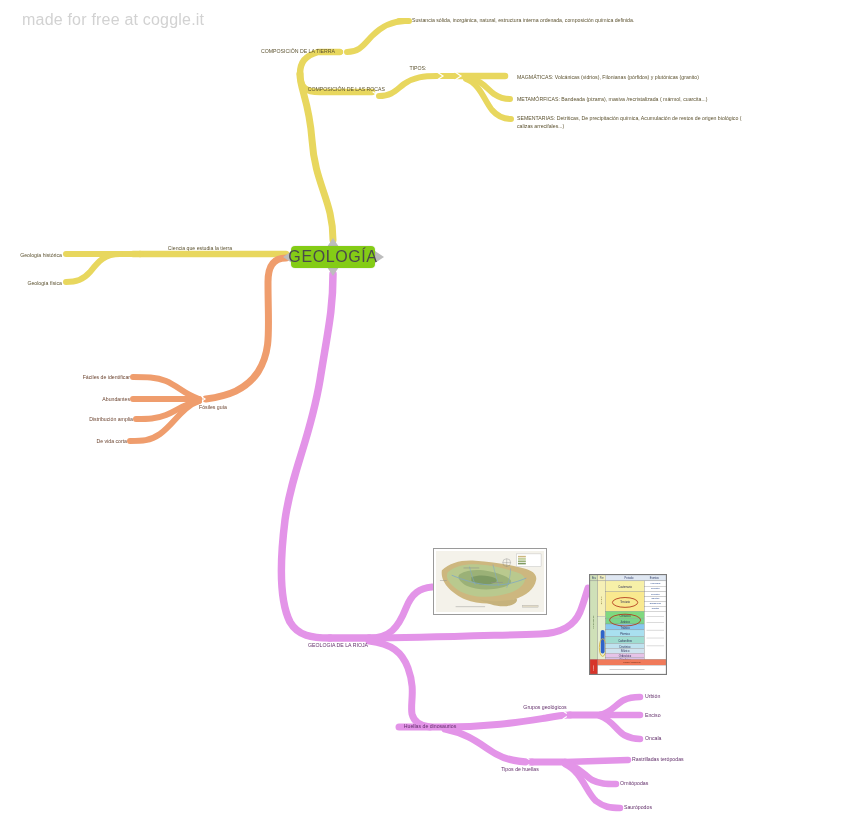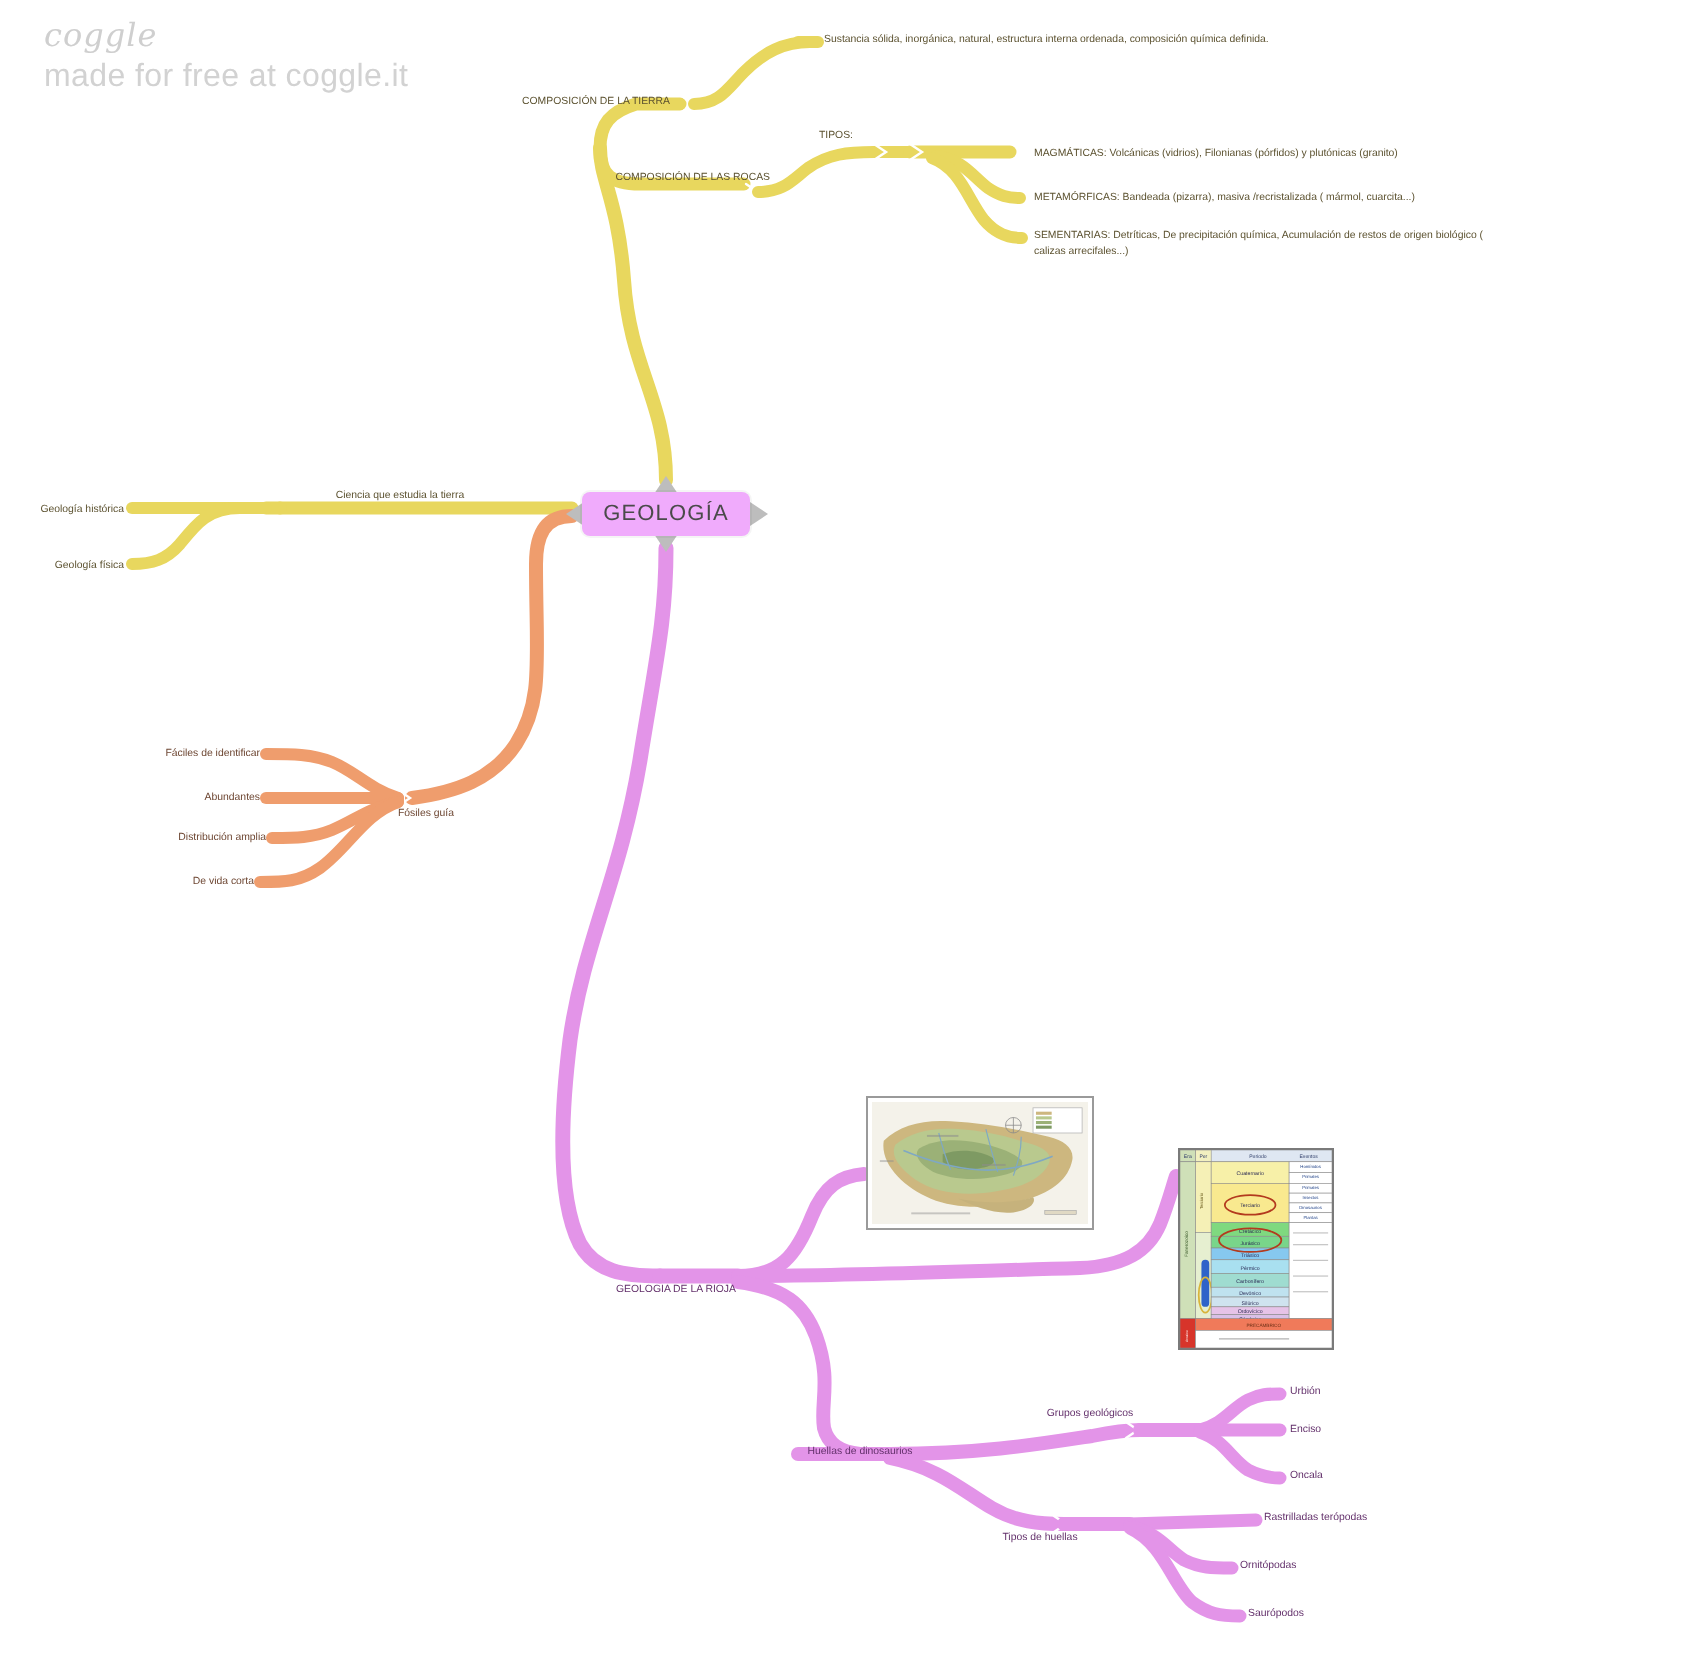--- a/index.html
+++ b/index.html
@@ -25,44 +25,43 @@
   .r{text-align:right;}
   .c{text-align:center;}
 
   .t-yellow{color:#5c5230;}
   .t-orange{color:#6d4632;}
   .t-pink{color:#63306b;}
 
   
   .central{
     position:absolute;left:291px;top:246px;width:84px;height:22px;
-    background:#f0abfc;border-radius:4px;
+    background:#84cc16;border-radius:4px;
     display:flex;align-items:center;justify-content:center;
-    font-size:11px;color:#4a4a4a;letter-spacing:.6px;
+    font-size:16px;color:#4a4a4a;letter-spacing:.6px;
     box-shadow:0 0 0 1px rgba(0,0,0,.04);
   }
   .tab{position:absolute;width:0;height:0;}
   .tab.left{left:283px;top:251px;border-top:6px solid transparent;border-bottom:6px solid transparent;border-right:9px solid #bdbdbd;}
   .tab.right{left:375px;top:251px;border-top:6px solid transparent;border-bottom:6px solid transparent;border-left:9px solid #bdbdbd;}
   .tab.up{left:327px;top:238px;border-left:6px solid transparent;border-right:6px solid transparent;border-bottom:9px solid #bdbdbd;}
   .tab.down{left:327px;top:267px;border-left:6px solid transparent;border-right:6px solid transparent;border-top:9px solid #bdbdbd;}
 
   
   .imgbox{position:absolute;border:1px solid #9a9a9a;background:#fff;box-sizing:border-box;}
   #rioja-map{left:433px;top:548px;width:114px;height:67px;padding:2px;}
   #time-scale{left:589px;top:574px;width:78px;height:101px;border-color:#7a7a7a;}
   .mini{width:100%;height:100%;display:block;}
 </style>
 </head>
 <body>
 
 <div id="map">
 
   <div class="brand">
-    <div class="logo">coggle</div>
     <div class="tag">made for free at coggle.it</div>
   </div>
 
   <svg class="wires" viewBox="0 0 848 832">
     <g fill="none" stroke-linecap="round">
 
       <path d="M333,240 C333,200 315,185 312,140 C309,100 300,90 300,74" stroke="#e8d75e" stroke-width="7"></path>
 
       <path d="M300,74 C300,62 305,56 318,52 L340,52" stroke="#e8d75e" stroke-width="6.5"></path>
 

